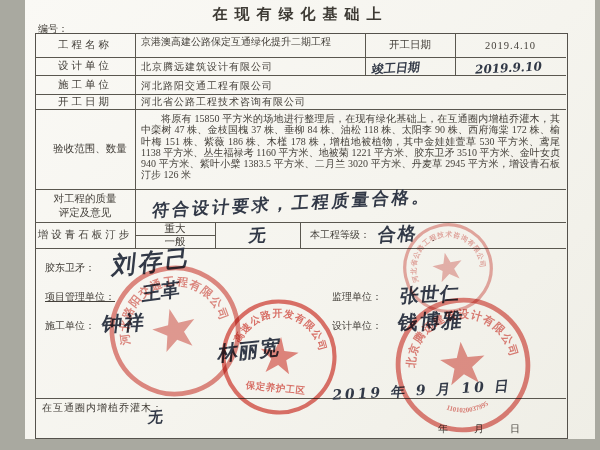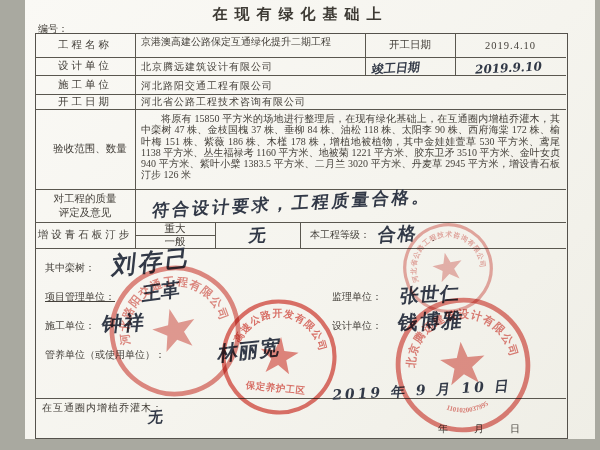--- a/index.html
+++ b/index.html
@@ -80,36 +80,35 @@
   <div class="abs cell sp" style="left:35px;top:222px;width:100px;height:26px;">增设青石板汀步</div>
   <div class="abs cell" style="left:135px;top:222px;width:80px;height:13px;">重大</div>
   <div class="abs cell" style="left:135px;top:235px;width:80px;height:13px;">一般</div>
   <div class="abs cell" style="left:215px;top:222px;width:85px;height:26px;">
       <span class="hw" style="font-size:17px;">无</span>
     </div>
   <div class="abs printed" style="left:310px;top:229px;">本工程等级：</div>
   <div class="abs" style="left:378px;top:222px;"><span class="hw" style="font-size:18px;letter-spacing:2px;">合格</span></div>
   <div class="abs printed" style="left:432px;top:232px;">.</div>
 
-  <div class="abs printed" style="left:45px;top:262px;">其中栾树：</div>
+  <div class="abs printed" style="left:45px;top:262px;">胶东卫矛：</div>
   <div class="abs" style="left:112px;top:246px;"><span class="hw" style="font-size:24px;letter-spacing:3px;transform:rotate(-6deg) skewX(-12deg);">刘存己</span></div>
 
   <div class="abs printed" style="left:45px;top:291px;text-decoration:underline;">项目管理单位：</div>
   <div class="abs" style="left:142px;top:279px;"><span class="hw" style="font-size:19px;transform:rotate(-8deg) skewX(-10deg);">王革</span></div>
 
   <div class="abs printed" style="left:332px;top:291px;">监理单位：</div>
   <div class="abs" style="left:400px;top:282px;"><span class="hw" style="font-size:19px;letter-spacing:1px;">张世仁</span></div>
 
   <div class="abs printed" style="left:45px;top:320px;">施工单位：</div>
   <div class="abs" style="left:102px;top:310px;"><span class="hw" style="font-size:20px;letter-spacing:2px;">钟祥</span></div>
 
   <div class="abs printed" style="left:332px;top:320px;">设计单位：</div>
   <div class="abs" style="left:398px;top:308px;"><span class="hw" style="font-size:20px;letter-spacing:2px;">钱博雅</span></div>
 
-  <div class="abs printed" style="left:45px;top:349px;">管养单位（或使用单位）：</div>
   <div class="abs" style="left:218px;top:337px;"><span class="hw" style="font-size:20px;letter-spacing:1px;transform:rotate(-6deg) skewX(-12deg);">林丽宽</span></div>
 
   <div class="abs" style="left:332px;top:381px;"><span class="hw" style="font-size:14px;letter-spacing:3px;">2019 年 9 月 10 日</span></div>
 
   <div class="abs printed" style="left:42px;top:402px;letter-spacing:1px;">在互通圈内增植乔灌木：</div>
   <div class="abs" style="left:148px;top:408px;"><span class="hw" style="font-size:15px;">无</span></div>
   <div class="abs printed" style="left:438px;top:423px;letter-spacing:2px;">年　　月　　日</div>
 
   <div class="abs stamp seal-supervision"><svg viewBox="0 0 200 200" width="100%" height="100%">
         <circle cx="100" cy="100" r="94" fill="none" stroke="currentColor" stroke-width="7"></circle>

